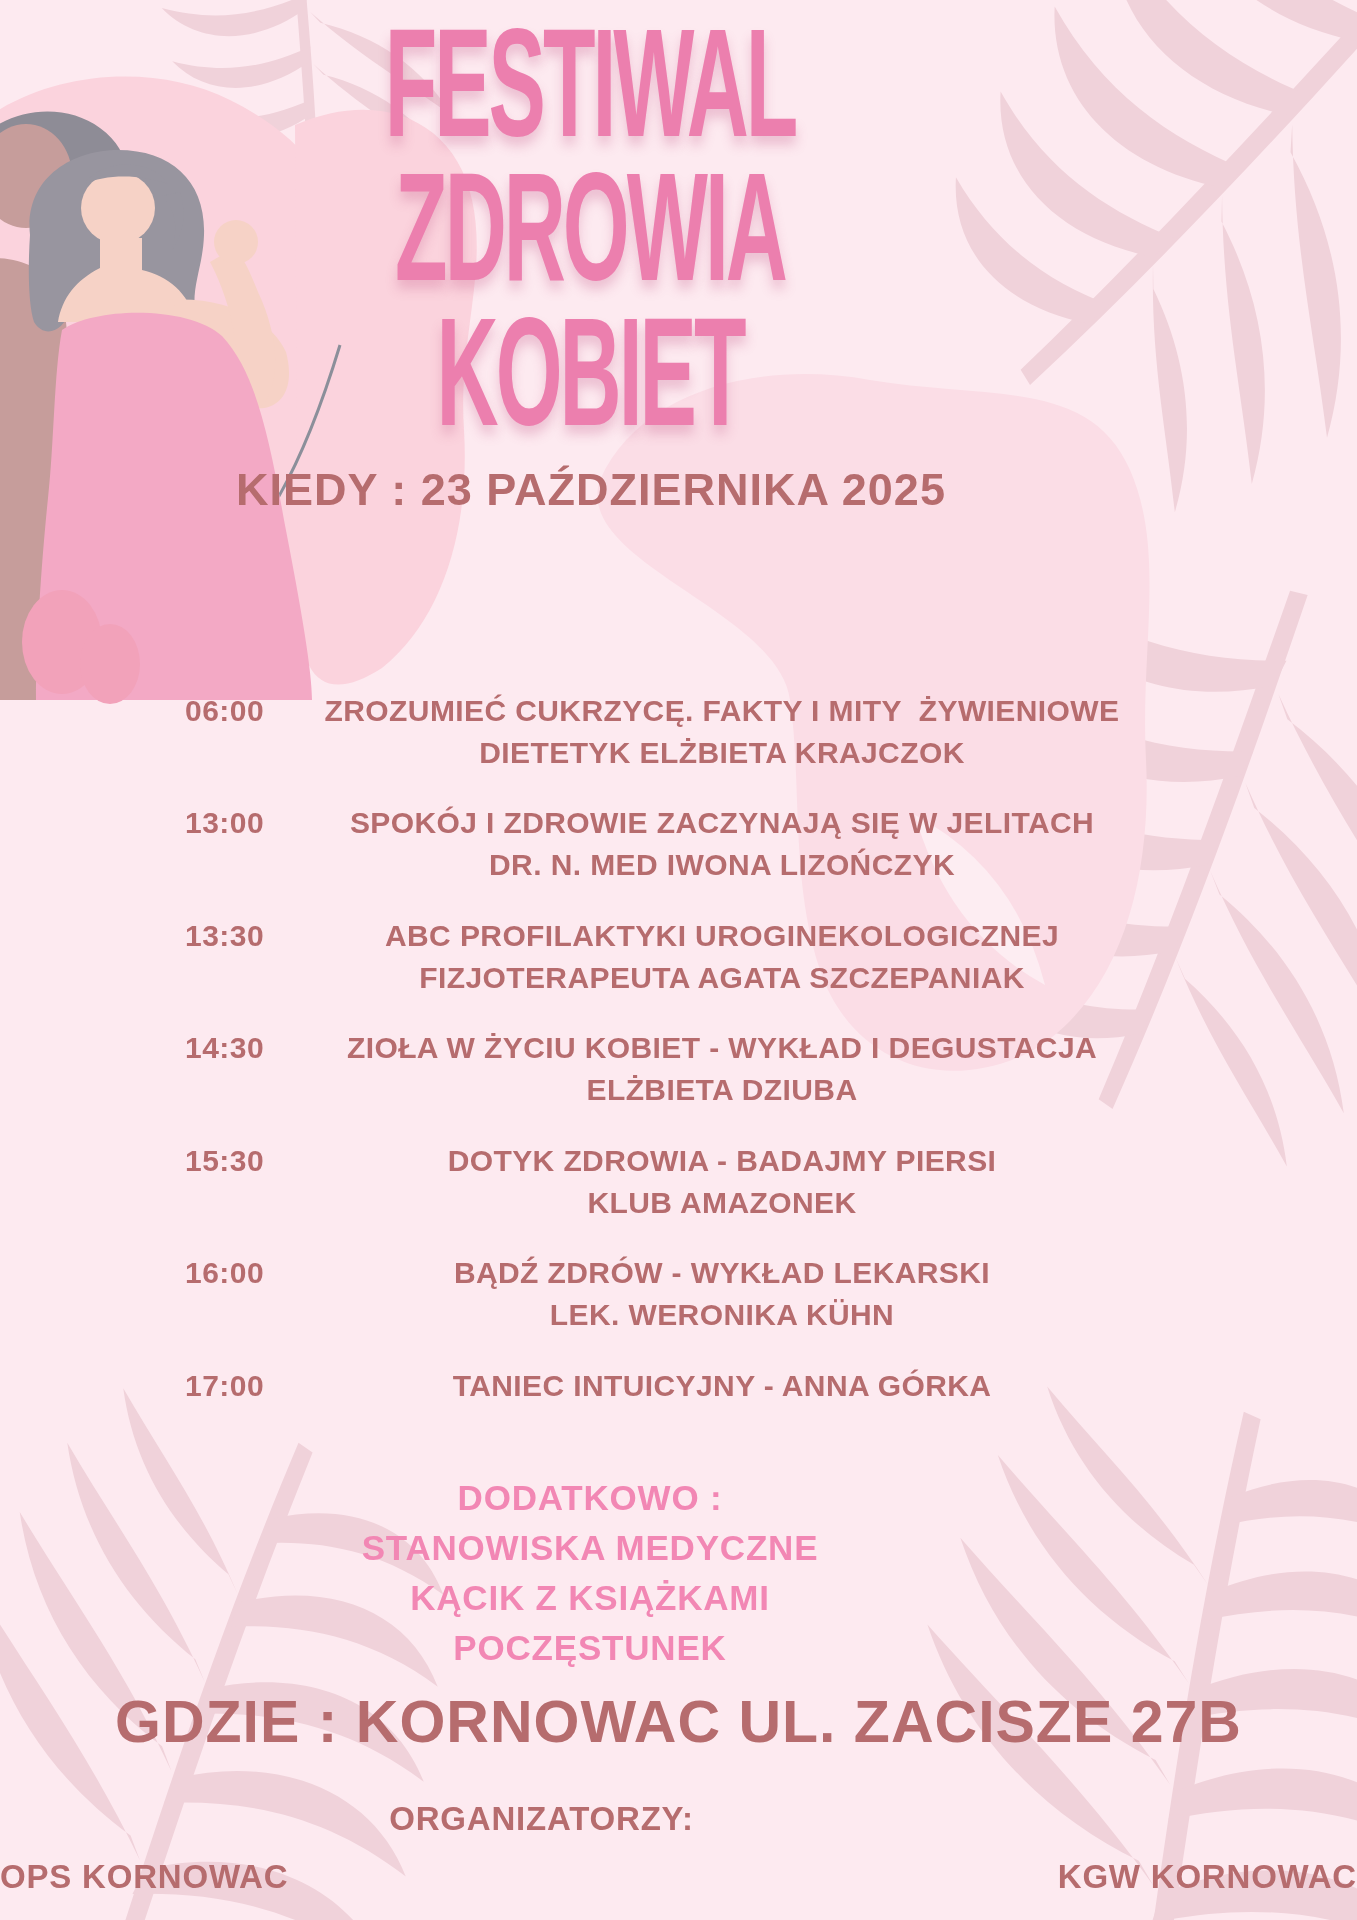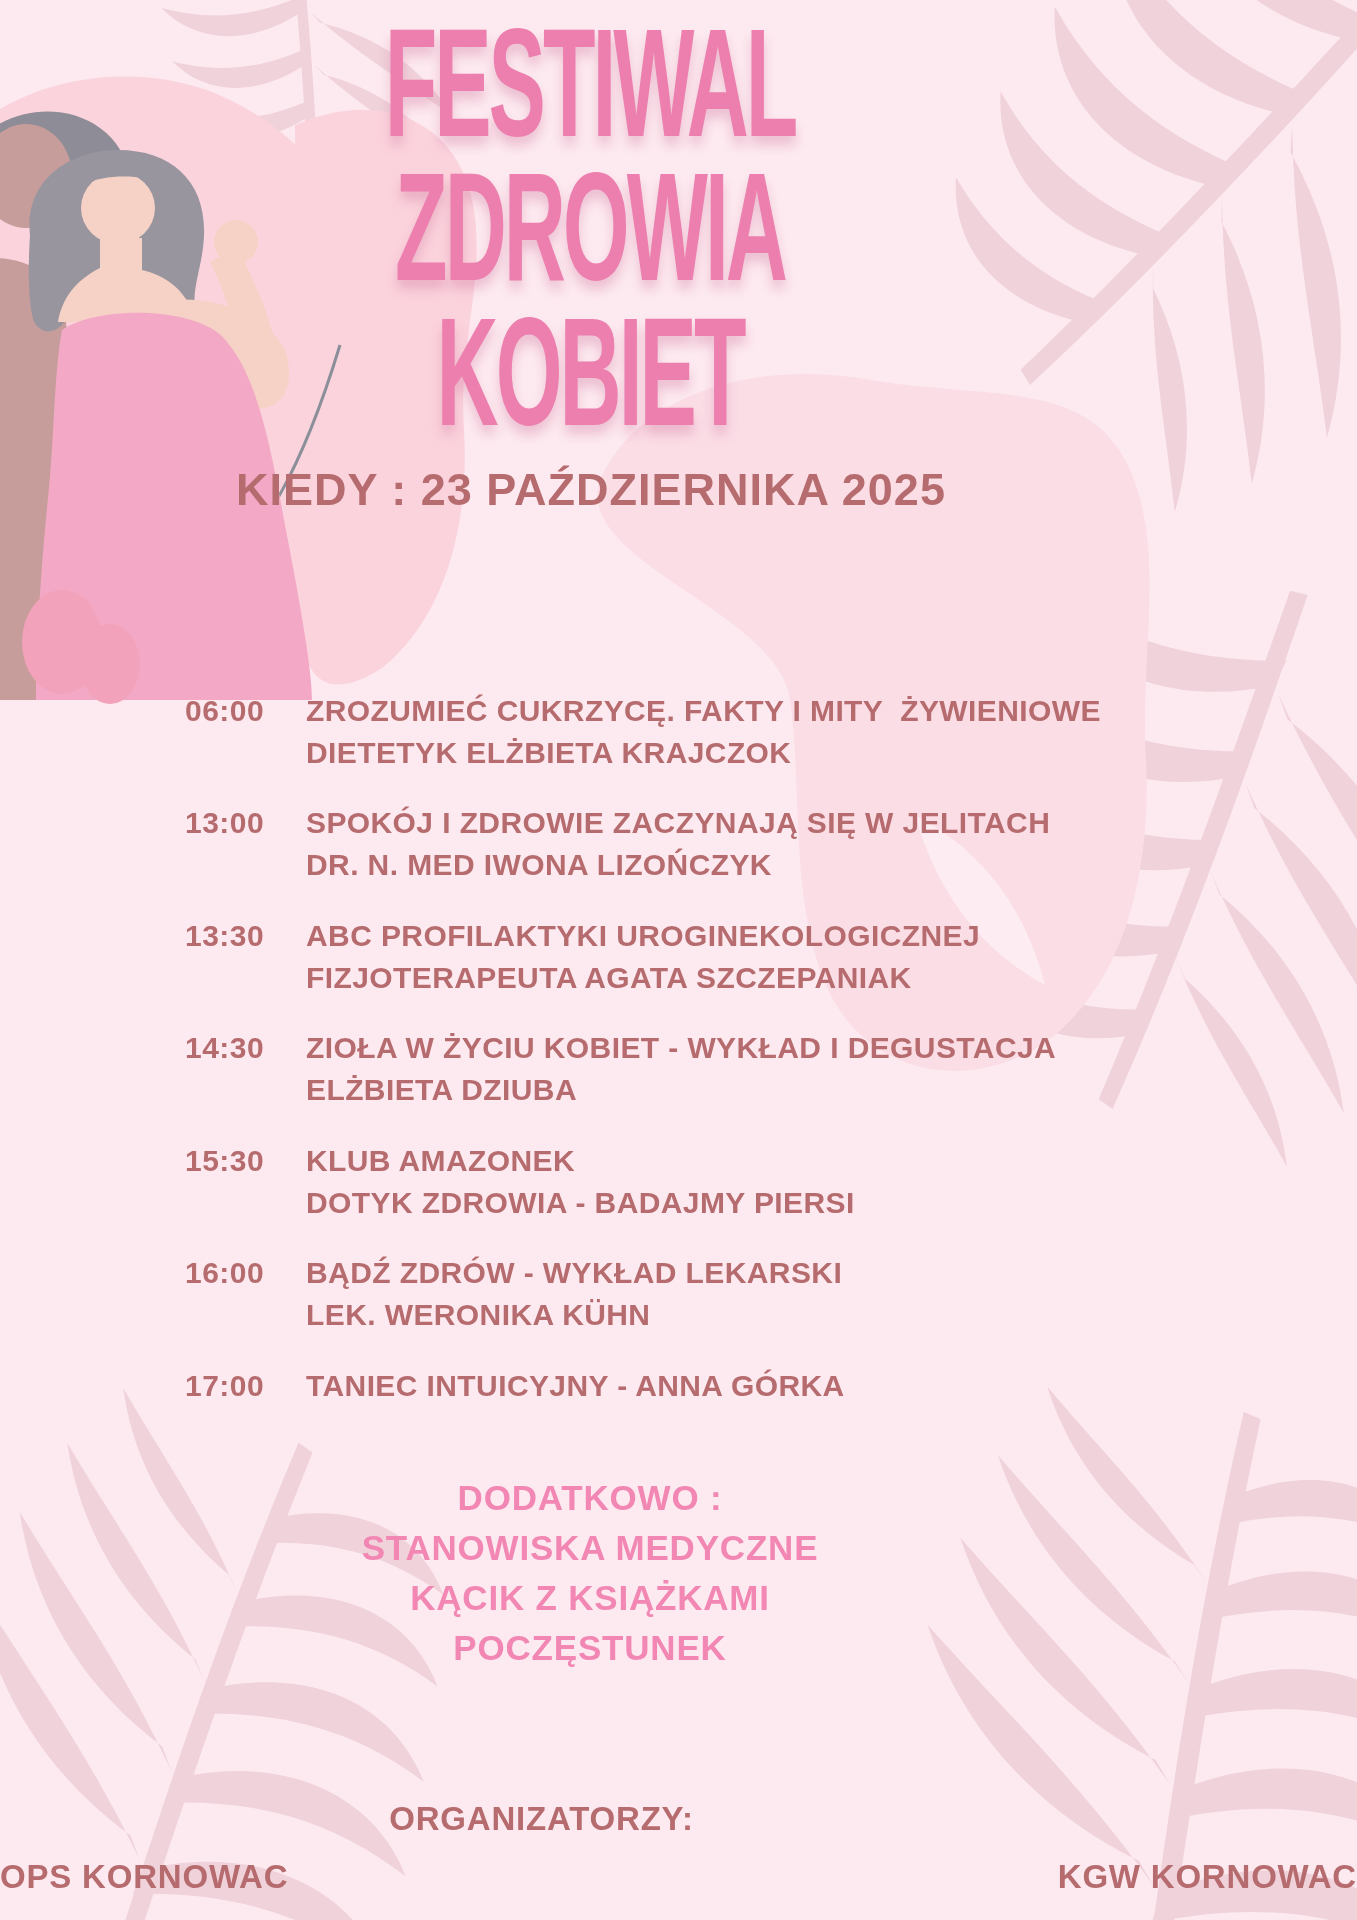--- a/index.html
+++ b/index.html
@@ -26,21 +26,21 @@
     font-size:45px;font-weight:bold;letter-spacing:1px;color:#b66c6e;white-space:pre;margin-left:16px;
   }
 
   
   .schedule{position:absolute;left:185px;top:0;width:1000px;}
   .sched-row{position:absolute;left:0;width:1000px;}
   .sched-time{
     position:absolute;left:0;top:0;width:100px;
     font-size:30px;font-weight:bold;color:#b66c6e;letter-spacing:0.5px;line-height:42px;white-space:pre;
   }
-  .sched-desc{position:absolute;left:121px;top:0;width:890px;}
+  .sched-desc{position:absolute;left:92px;top:0;width:890px;text-align:center;}
   .sched-line{
     font-size:30px;font-weight:bold;color:#b66c6e;letter-spacing:0.4px;line-height:42px;white-space:pre;
   }
   .r1{top:690px;} .r2{top:802px;} .r3{top:915px;} .r4{top:1027px;}
   .r5{top:1140px;} .r6{top:1252px;} .r7{top:1365px;}
 
   
   .extras{position:absolute;top:1473px;left:0;width:1180px;text-align:center;color:#f287b4;}
   .extras div{font-size:35px;font-weight:bold;letter-spacing:0.8px;line-height:50px;white-space:pre;}
 
@@ -178,22 +178,22 @@
       <div class="sched-time">14:30</div>
       <div class="sched-desc">
         <div class="sched-line">ZIOŁA W ŻYCIU KOBIET - WYKŁAD I DEGUSTACJA</div>
         <div class="sched-line">ELŻBIETA DZIUBA</div>
       </div>
     </div>
 
     <div class="sched-row r5">
       <div class="sched-time">15:30</div>
       <div class="sched-desc">
+        <div class="sched-line">DOTYK ZDROWIA - BADAJMY PIERSI</div>
         <div class="sched-line">KLUB AMAZONEK</div>
-        <div class="sched-line">DOTYK ZDROWIA - BADAJMY PIERSI</div>
       </div>
     </div>
 
     <div class="sched-row r6">
       <div class="sched-time">16:00</div>
       <div class="sched-desc">
         <div class="sched-line">BĄDŹ ZDRÓW - WYKŁAD LEKARSKI</div>
         <div class="sched-line">LEK. WERONIKA KÜHN</div>
       </div>
     </div>
@@ -208,20 +208,21 @@
 
   </div>
 
   <div class="extras">
     <div>DODATKOWO :</div>
     <div>STANOWISKA MEDYCZNE</div>
     <div>KĄCIK Z KSIĄŻKAMI</div>
     <div>POCZĘSTUNEK</div>
   </div>
 
+  <div class="where">GDZIE : KORNOWAC UL. ZACISZE 27B</div>
 
   <div class="org-heading">ORGANIZATORZY:</div>
   <div class="org-row">
     <div class="org-item">OPS KORNOWAC</div>
     <div class="org-item">KGW KORNOWAC</div>
   </div>
 
 </div>
 
 </body></html>

